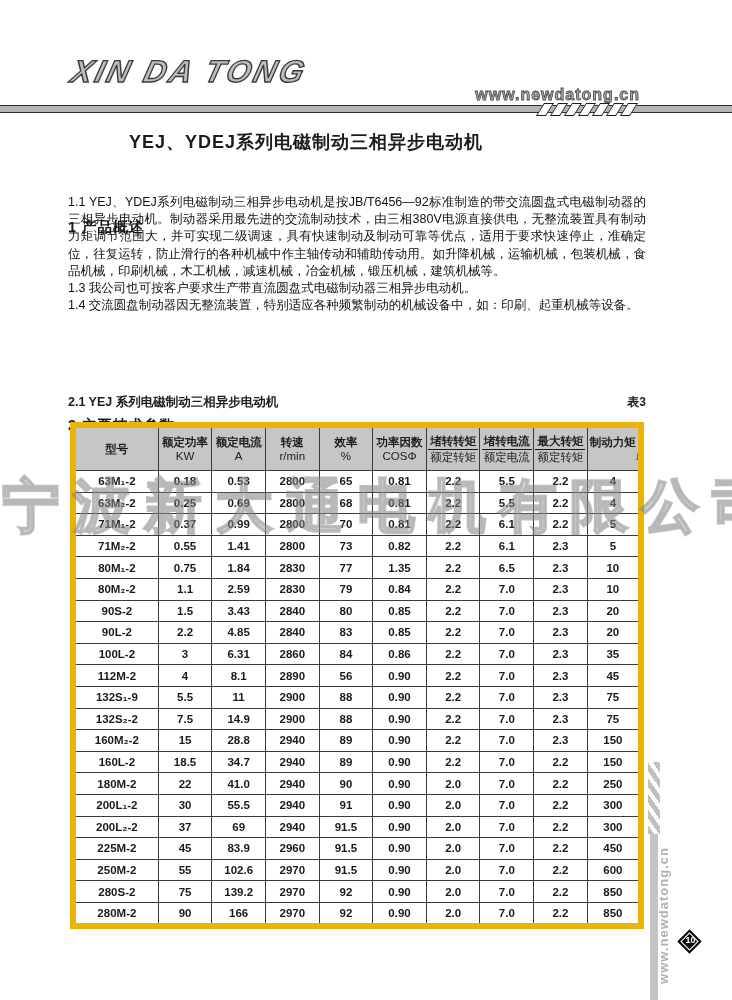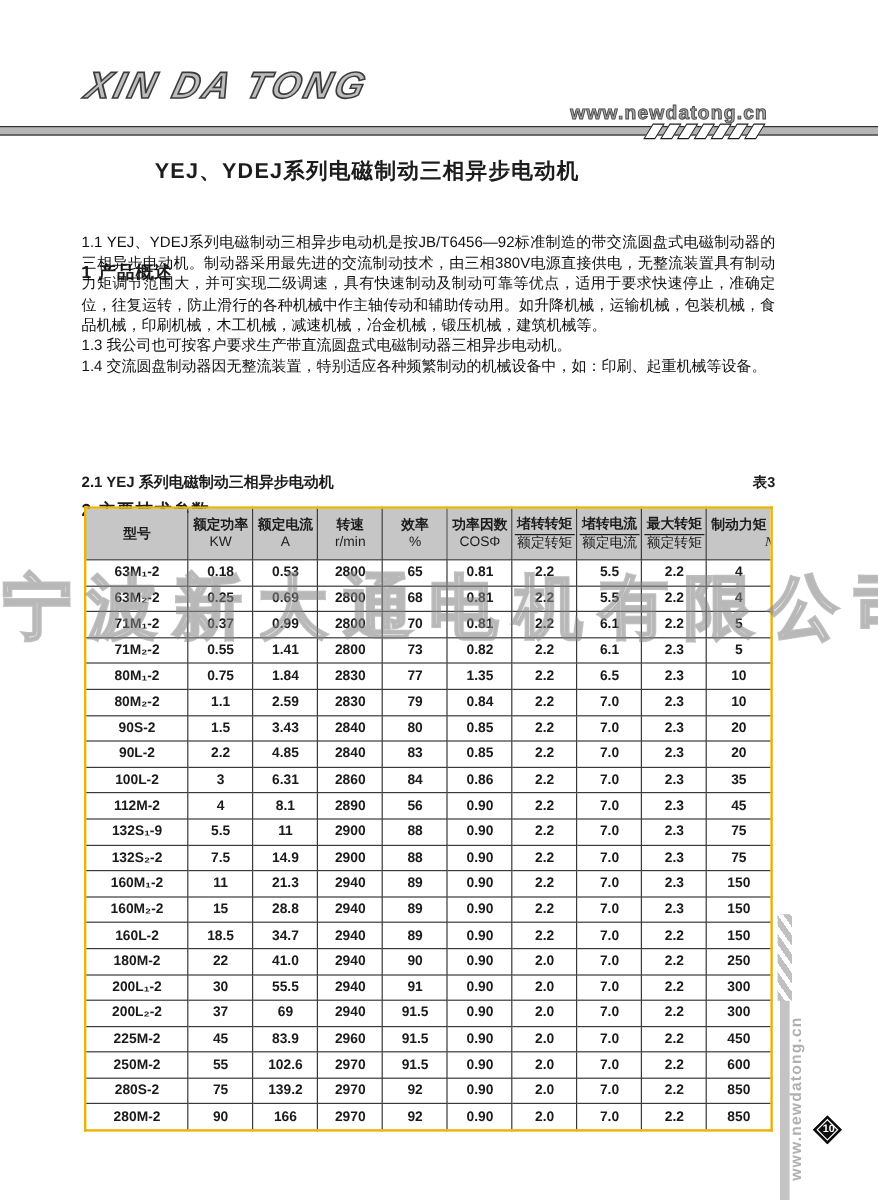--- a/index.html
+++ b/index.html
@@ -51,21 +51,21 @@
   #s2-subrow{
     position:absolute;left:68px;top:394px;width:578px;
     display:flex;justify-content:space-between;align-items:baseline;
   }
   #s2-subheading{font-size:12.5px;font-weight:bold;}
   #table-label{font-size:12px;font-weight:bold;}
   
   #spec-table{
     position:absolute;left:70px;top:422px;width:574px;
     border-collapse:collapse;table-layout:fixed;
-    border:2px solid #eab308;
+    border:6px solid #eab308;
   }
   #spec-table th,#spec-table td{
     border:1px solid #3a3a3a;text-align:center;vertical-align:middle;
     padding:0;overflow:hidden;
   }
   #spec-table th{
     background:#c6c6c6;height:42px;font-size:11.5px;font-weight:bold;line-height:14px;
   }
   #spec-table td{height:20.6px;font-size:11.5px;font-weight:bold;color:#1a1a1a;}
   .h-top.frac{
@@ -324,32 +324,20 @@
           <td>14.9</td>
           <td>2900</td>
           <td>88</td>
           <td>0.90</td>
           <td>2.2</td>
           <td>7.0</td>
           <td>2.3</td>
           <td>75</td>
         </tr>
         <tr>
-          <td>160M₁-2</td>
-          <td>11</td>
-          <td>21.3</td>
-          <td>2940</td>
-          <td>89</td>
-          <td>0.90</td>
-          <td>2.2</td>
-          <td>7.0</td>
-          <td>2.3</td>
-          <td>150</td>
-        </tr>
-        <tr>
           <td>160M₂-2</td>
           <td>15</td>
           <td>28.8</td>
           <td>2940</td>
           <td>89</td>
           <td>0.90</td>
           <td>2.2</td>
           <td>7.0</td>
           <td>2.3</td>
           <td>150</td>

